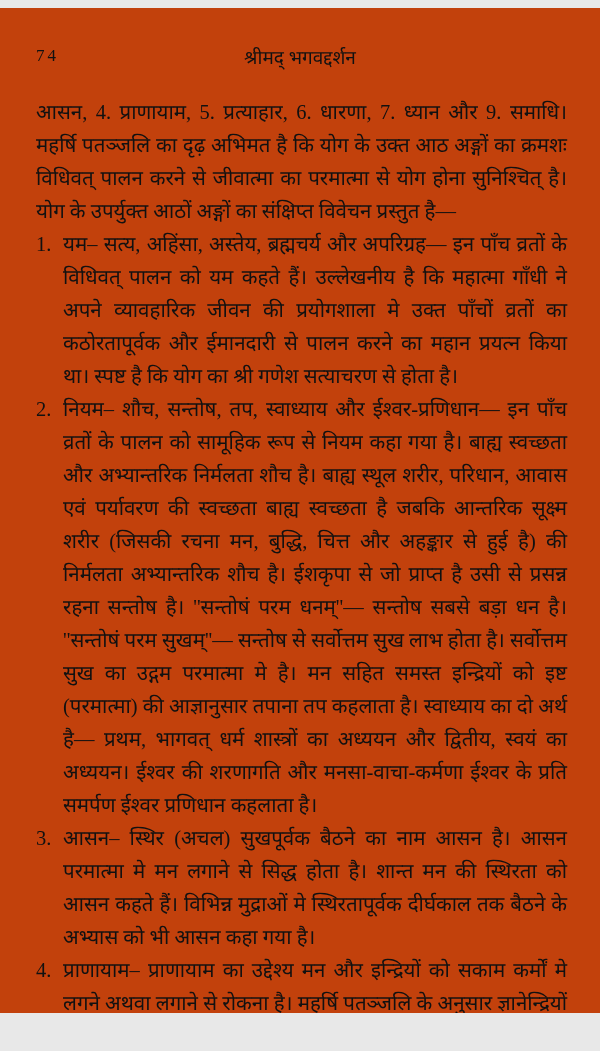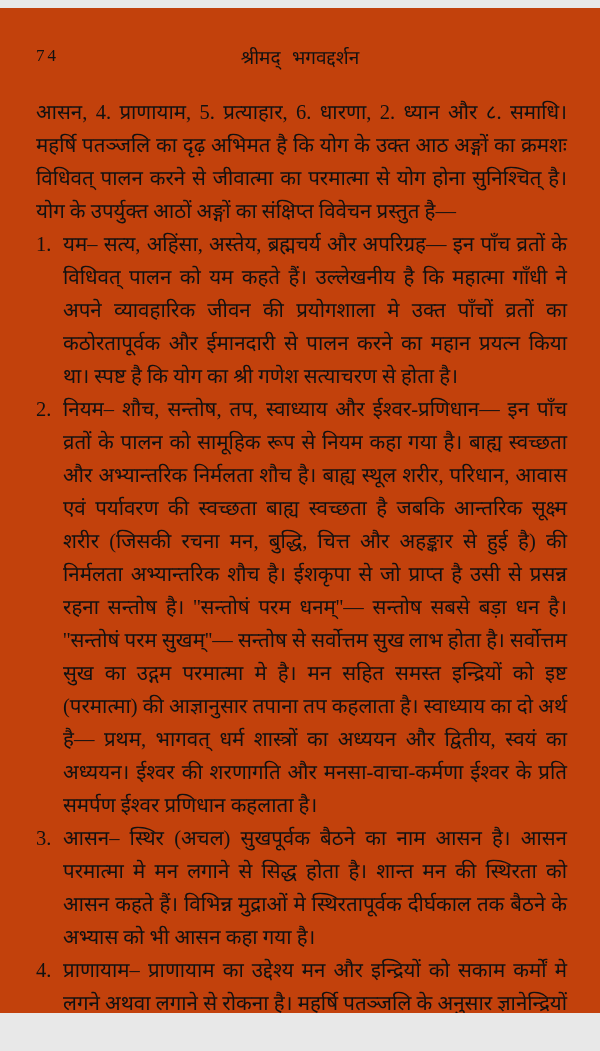--- a/index.html
+++ b/index.html
@@ -23,21 +23,20 @@
     position: absolute;
     left: 0;
     top: 2px;
     font-size: 17px;
     letter-spacing: 3px;
   }
   .title {
     display: block;
     text-align: center;
     font-size: 19px;
-    font-family: Liberation Mono, monospace;
   }
   .content {
     margin: 26px 33px 0 36px;
     font-size: 20.5px;
     line-height: 33px;
     text-align: justify;
   }
   .intro { margin: 0; }
   .item {
     position: relative;
@@ -56,21 +55,21 @@
 
 <div class="page">
 
   <div class="header">
     <span class="pgnum">74</span>
     <span class="title">श्रीमद् भगवद्दर्शन</span>
   </div>
 
   <div class="content">
 
-    <p class="intro">आसन, 4. प्राणायाम, 5. प्रत्याहार, 6. धारणा, 2. ध्यान और ८. समाधि। महर्षि पतञ्जलि का दृढ़ अभिमत है कि योग के उक्त आठ अङ्गों का क्रमशः विधिवत् पालन करने से जीवात्मा का परमात्मा से योग होना सुनिश्चित् है। योग के उपर्युक्त आठों अङ्गों का संक्षिप्त विवेचन प्रस्तुत है—</p>
+    <p class="intro">आसन, 4. प्राणायाम, 5. प्रत्याहार, 6. धारणा, 7. ध्यान और 9. समाधि। महर्षि पतञ्जलि का दृढ़ अभिमत है कि योग के उक्त आठ अङ्गों का क्रमशः विधिवत् पालन करने से जीवात्मा का परमात्मा से योग होना सुनिश्चित् है। योग के उपर्युक्त आठों अङ्गों का संक्षिप्त विवेचन प्रस्तुत है—</p>
 
     <div class="item">
       <span class="num">1.</span><span class="b">यम–</span><span> सत्य, अहिंसा, अस्तेय, ब्रह्मचर्य और अपरिग्रह— इन पाँच व्रतों के विधिवत् पालन को यम कहते हैं। उल्लेखनीय है कि महात्मा गाँधी ने अपने व्यावहारिक जीवन की प्रयोगशाला मे उक्त पाँचों व्रतों का कठोरतापूर्वक और ईमानदारी से पालन करने का महान प्रयत्न किया था। स्पष्ट है कि योग का श्री गणेश सत्याचरण से होता है।</span>
     </div>
 
     <div class="item">
       <span class="num">2.</span><span class="b">नियम–</span><span> शौच, सन्तोष, तप, स्वाध्याय और ईश्वर-प्रणिधान— इन पाँच व्रतों के पालन को सामूहिक रूप से नियम कहा गया है। बाह्य स्वच्छता और अभ्यान्तरिक निर्मलता शौच है। बाह्य स्थूल शरीर, परिधान, आवास एवं पर्यावरण की स्वच्छता बाह्य स्वच्छता है जबकि आन्तरिक सूक्ष्म शरीर (जिसकी रचना मन, बुद्धि, चित्त और अहङ्कार से हुई है) की निर्मलता अभ्यान्तरिक शौच है। ईशकृपा से जो प्राप्त है उसी से प्रसन्न रहना </span><span class="b">सन्तोष</span><span> है। </span><span class="b">''सन्तोषं परम धनम्''</span><span>— सन्तोष सबसे बड़ा धन है। </span><span class="b">''सन्तोषं परम सुखम्''</span><span>— सन्तोष से सर्वोत्तम सुख लाभ होता है। सर्वोत्तम सुख का उद्गम परमात्मा मे है। मन सहित समस्त इन्द्रियों को इष्ट (परमात्मा) की आज्ञानुसार तपाना </span><span class="b">तप</span><span> कहलाता है। </span><span class="b">स्वाध्याय</span><span> का दो अर्थ है— प्रथम, भागवत् धर्म शास्त्रों का अध्ययन और द्वितीय, स्वयं का अध्ययन। ईश्वर की शरणागति और मनसा-वाचा-कर्मणा ईश्वर के प्रति समर्पण </span><span class="b">ईश्वर प्रणिधान</span><span> कहलाता है।</span>
     </div>
 
     <div class="item">

